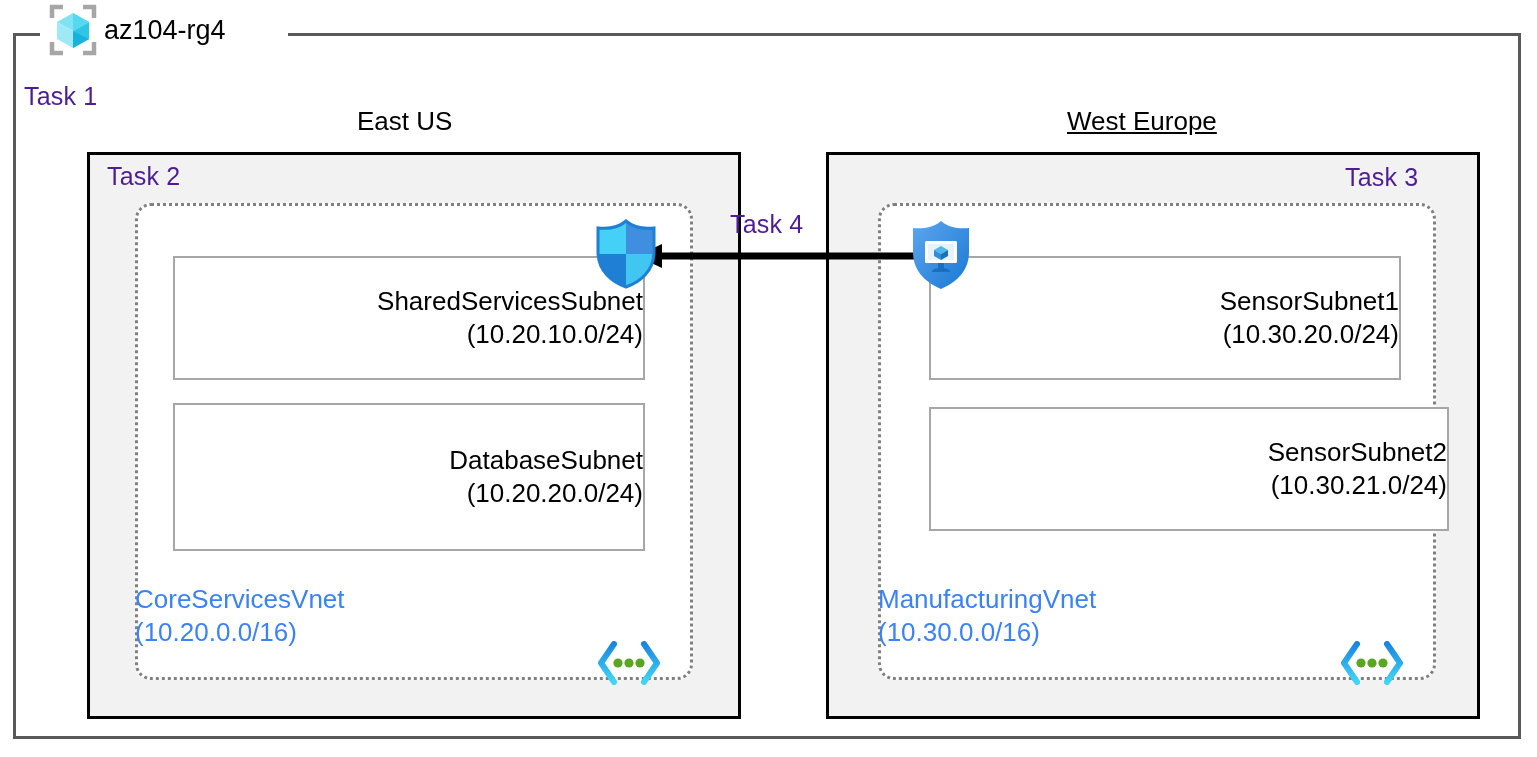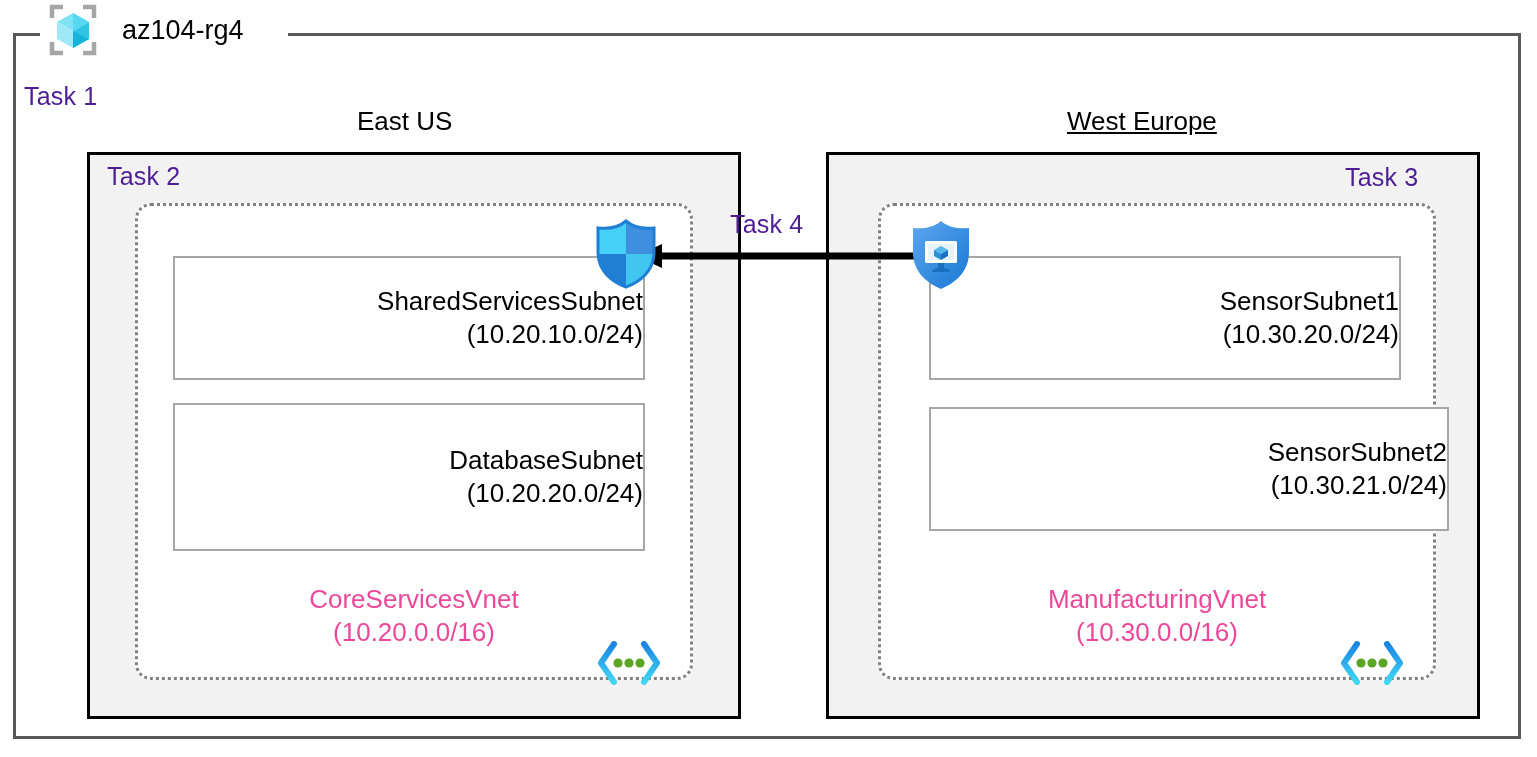--- a/index.html
+++ b/index.html
@@ -39,21 +39,21 @@
     height: 24px;
     background: #ffffff;
   }
   .rg-legend {
     position: absolute;
     left: 46px;
     top: 2px;
     height: 56px;
     display: flex;
     align-items: center;
-    gap: 22px;
+    gap: 4px;
   }
   .rg-title {
     font-size: 27px;
     line-height: 1;
     color: #000000;
     white-space: nowrap;
   }
 
   
   .rg-icon { width: 54px; height: 54px; display: block; }
@@ -121,24 +121,24 @@
     white-space: nowrap;
   }
   #subnet-shared   { left: 173px; top: 256px; width: 472px; height: 124px; }
   #subnet-database { left: 173px; top: 403px; width: 472px; height: 148px; }
   #subnet-sensor1  { left: 929px; top: 256px; width: 472px; height: 124px; }
   #subnet-sensor2  { left: 929px; top: 407px; width: 520px; height: 124px; }
 
   
   .vnet-caption {
     position: absolute;
-    text-align: center;
+    text-align: left;
     font-size: 26px;
     line-height: 1.26;
-    color: #ec4899;
+    color: #3b82f6;
     white-space: nowrap;
   }
   #vnet-core-caption  { left: 135px; top: 583px; width: 558px; }
   #vnet-manuf-caption { left: 878px; top: 583px; width: 558px; }
 
   
   .vnet-glyph { position: absolute; width: 62px; height: 44px; }
   #vnet-core-glyph  { left: 598px;  top: 641px; }
   #vnet-manuf-glyph { left: 1341px; top: 641px; }
 

